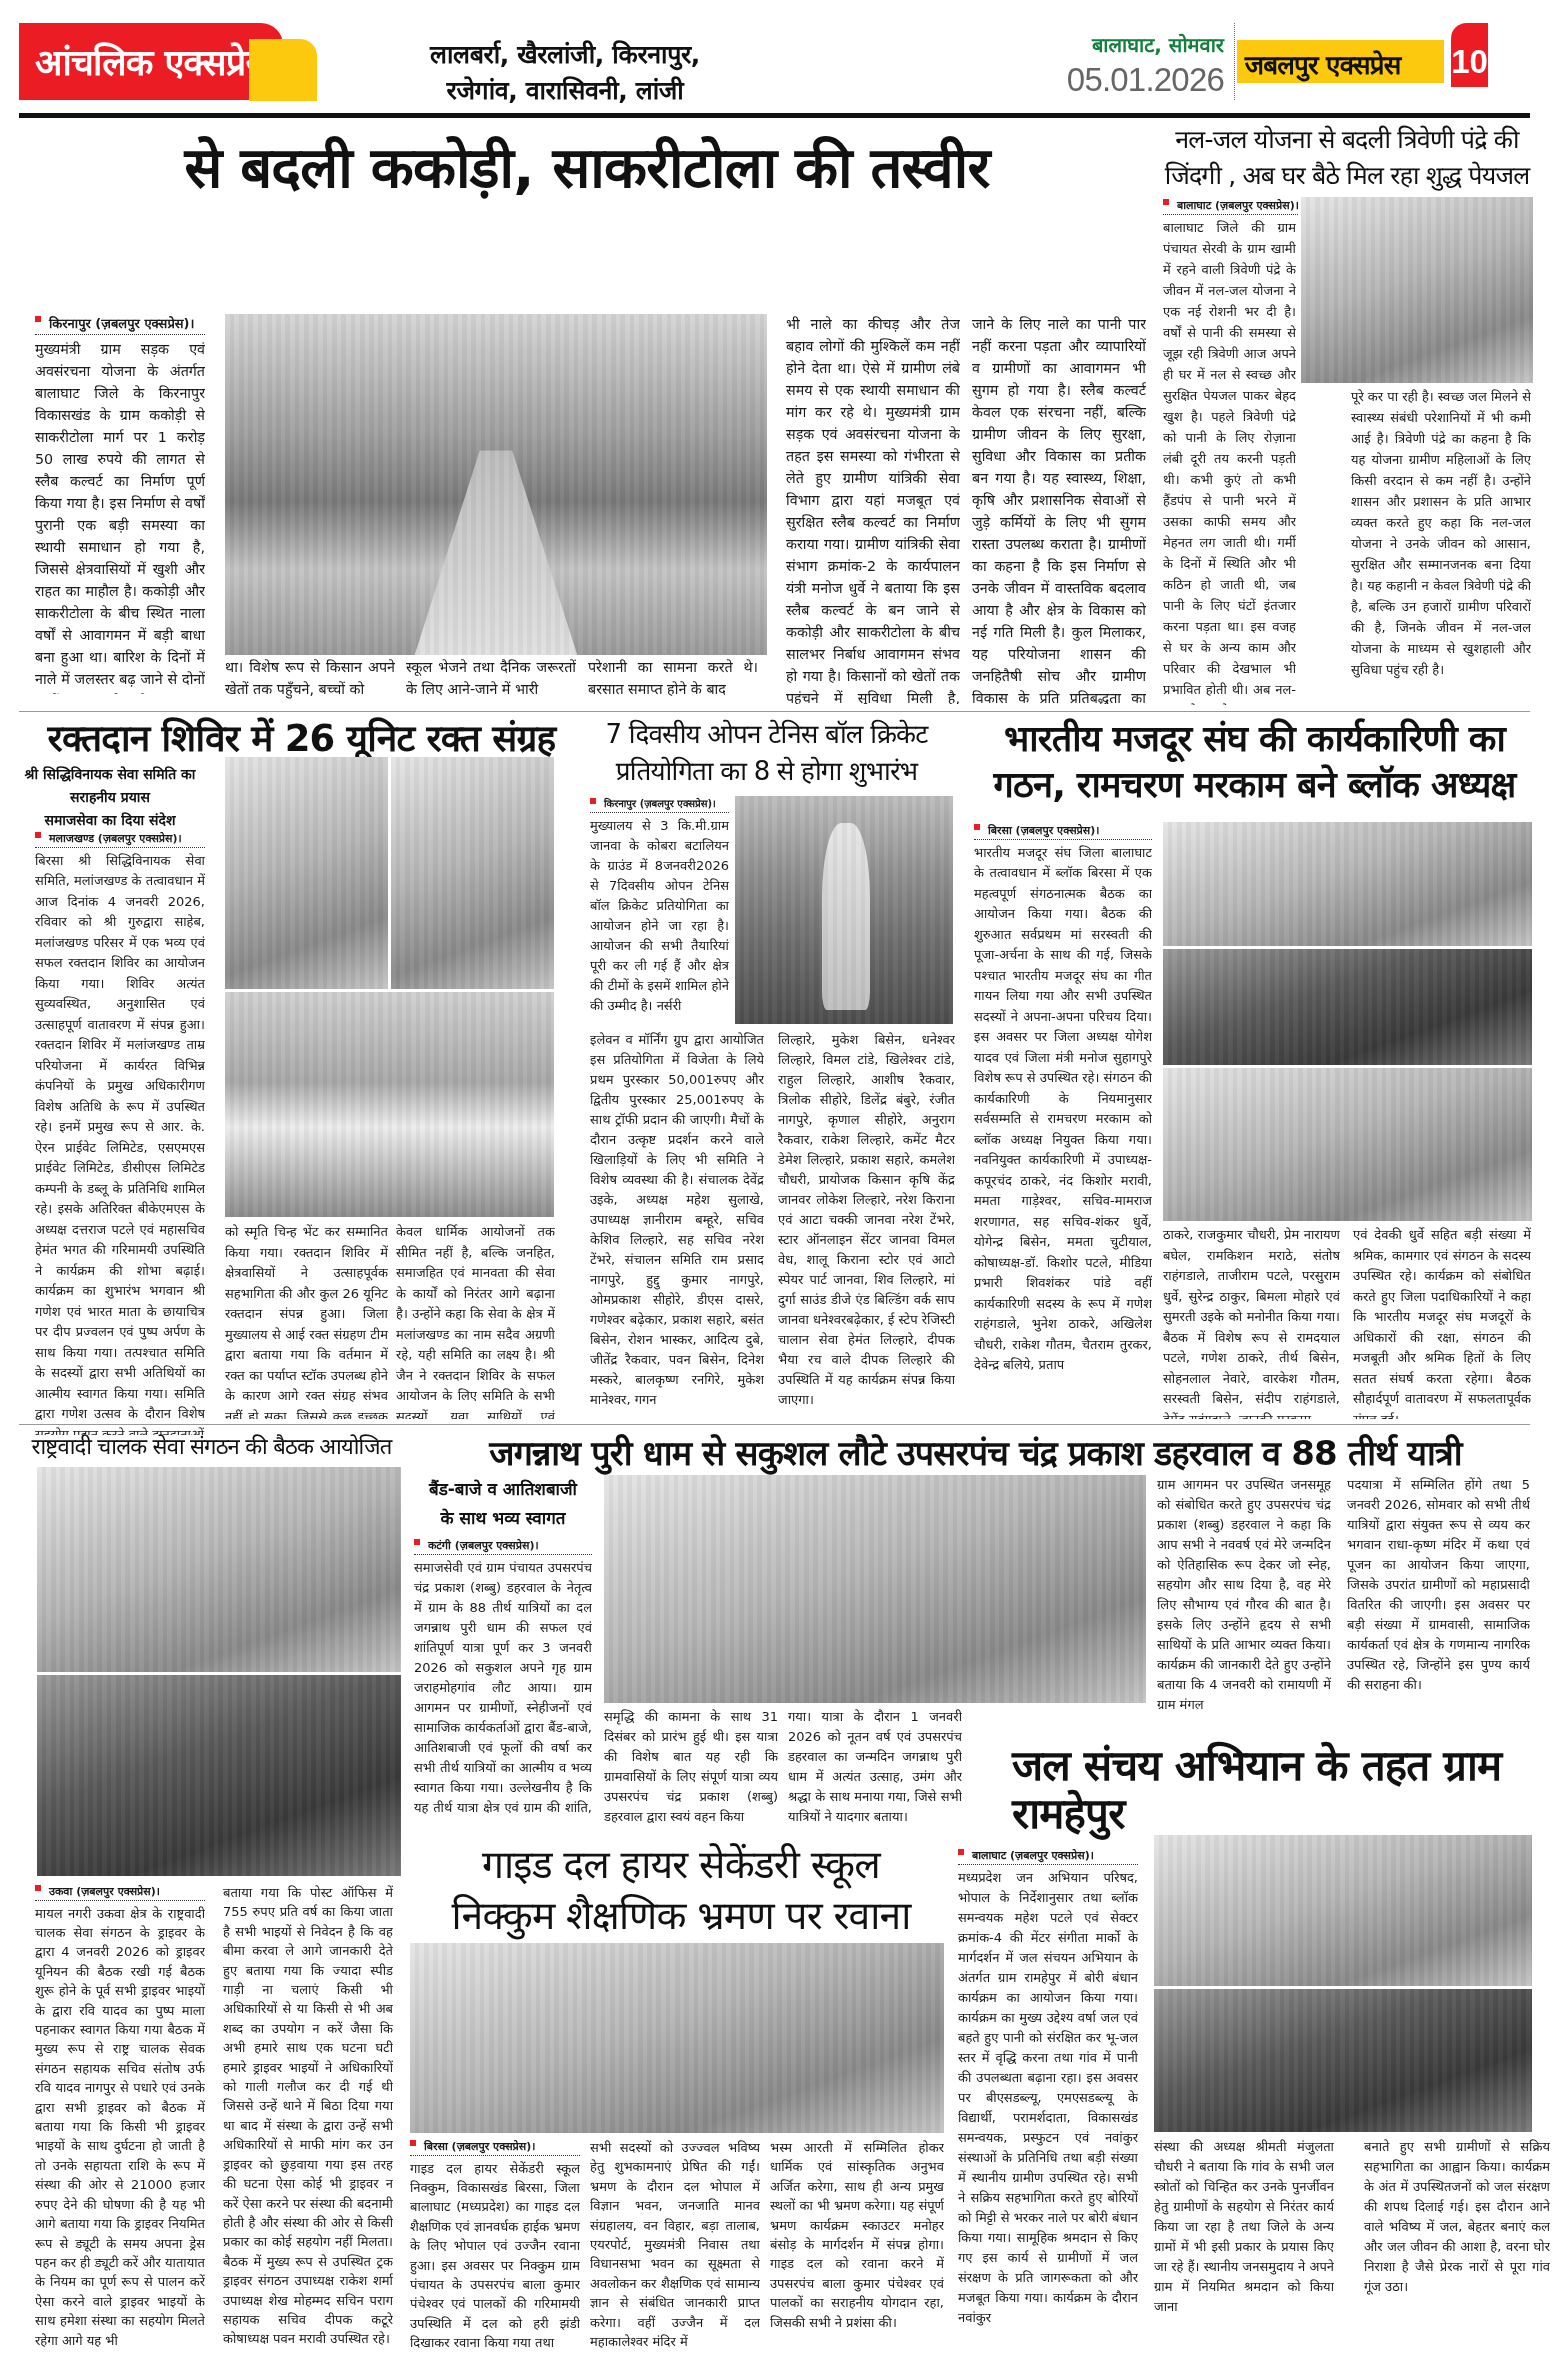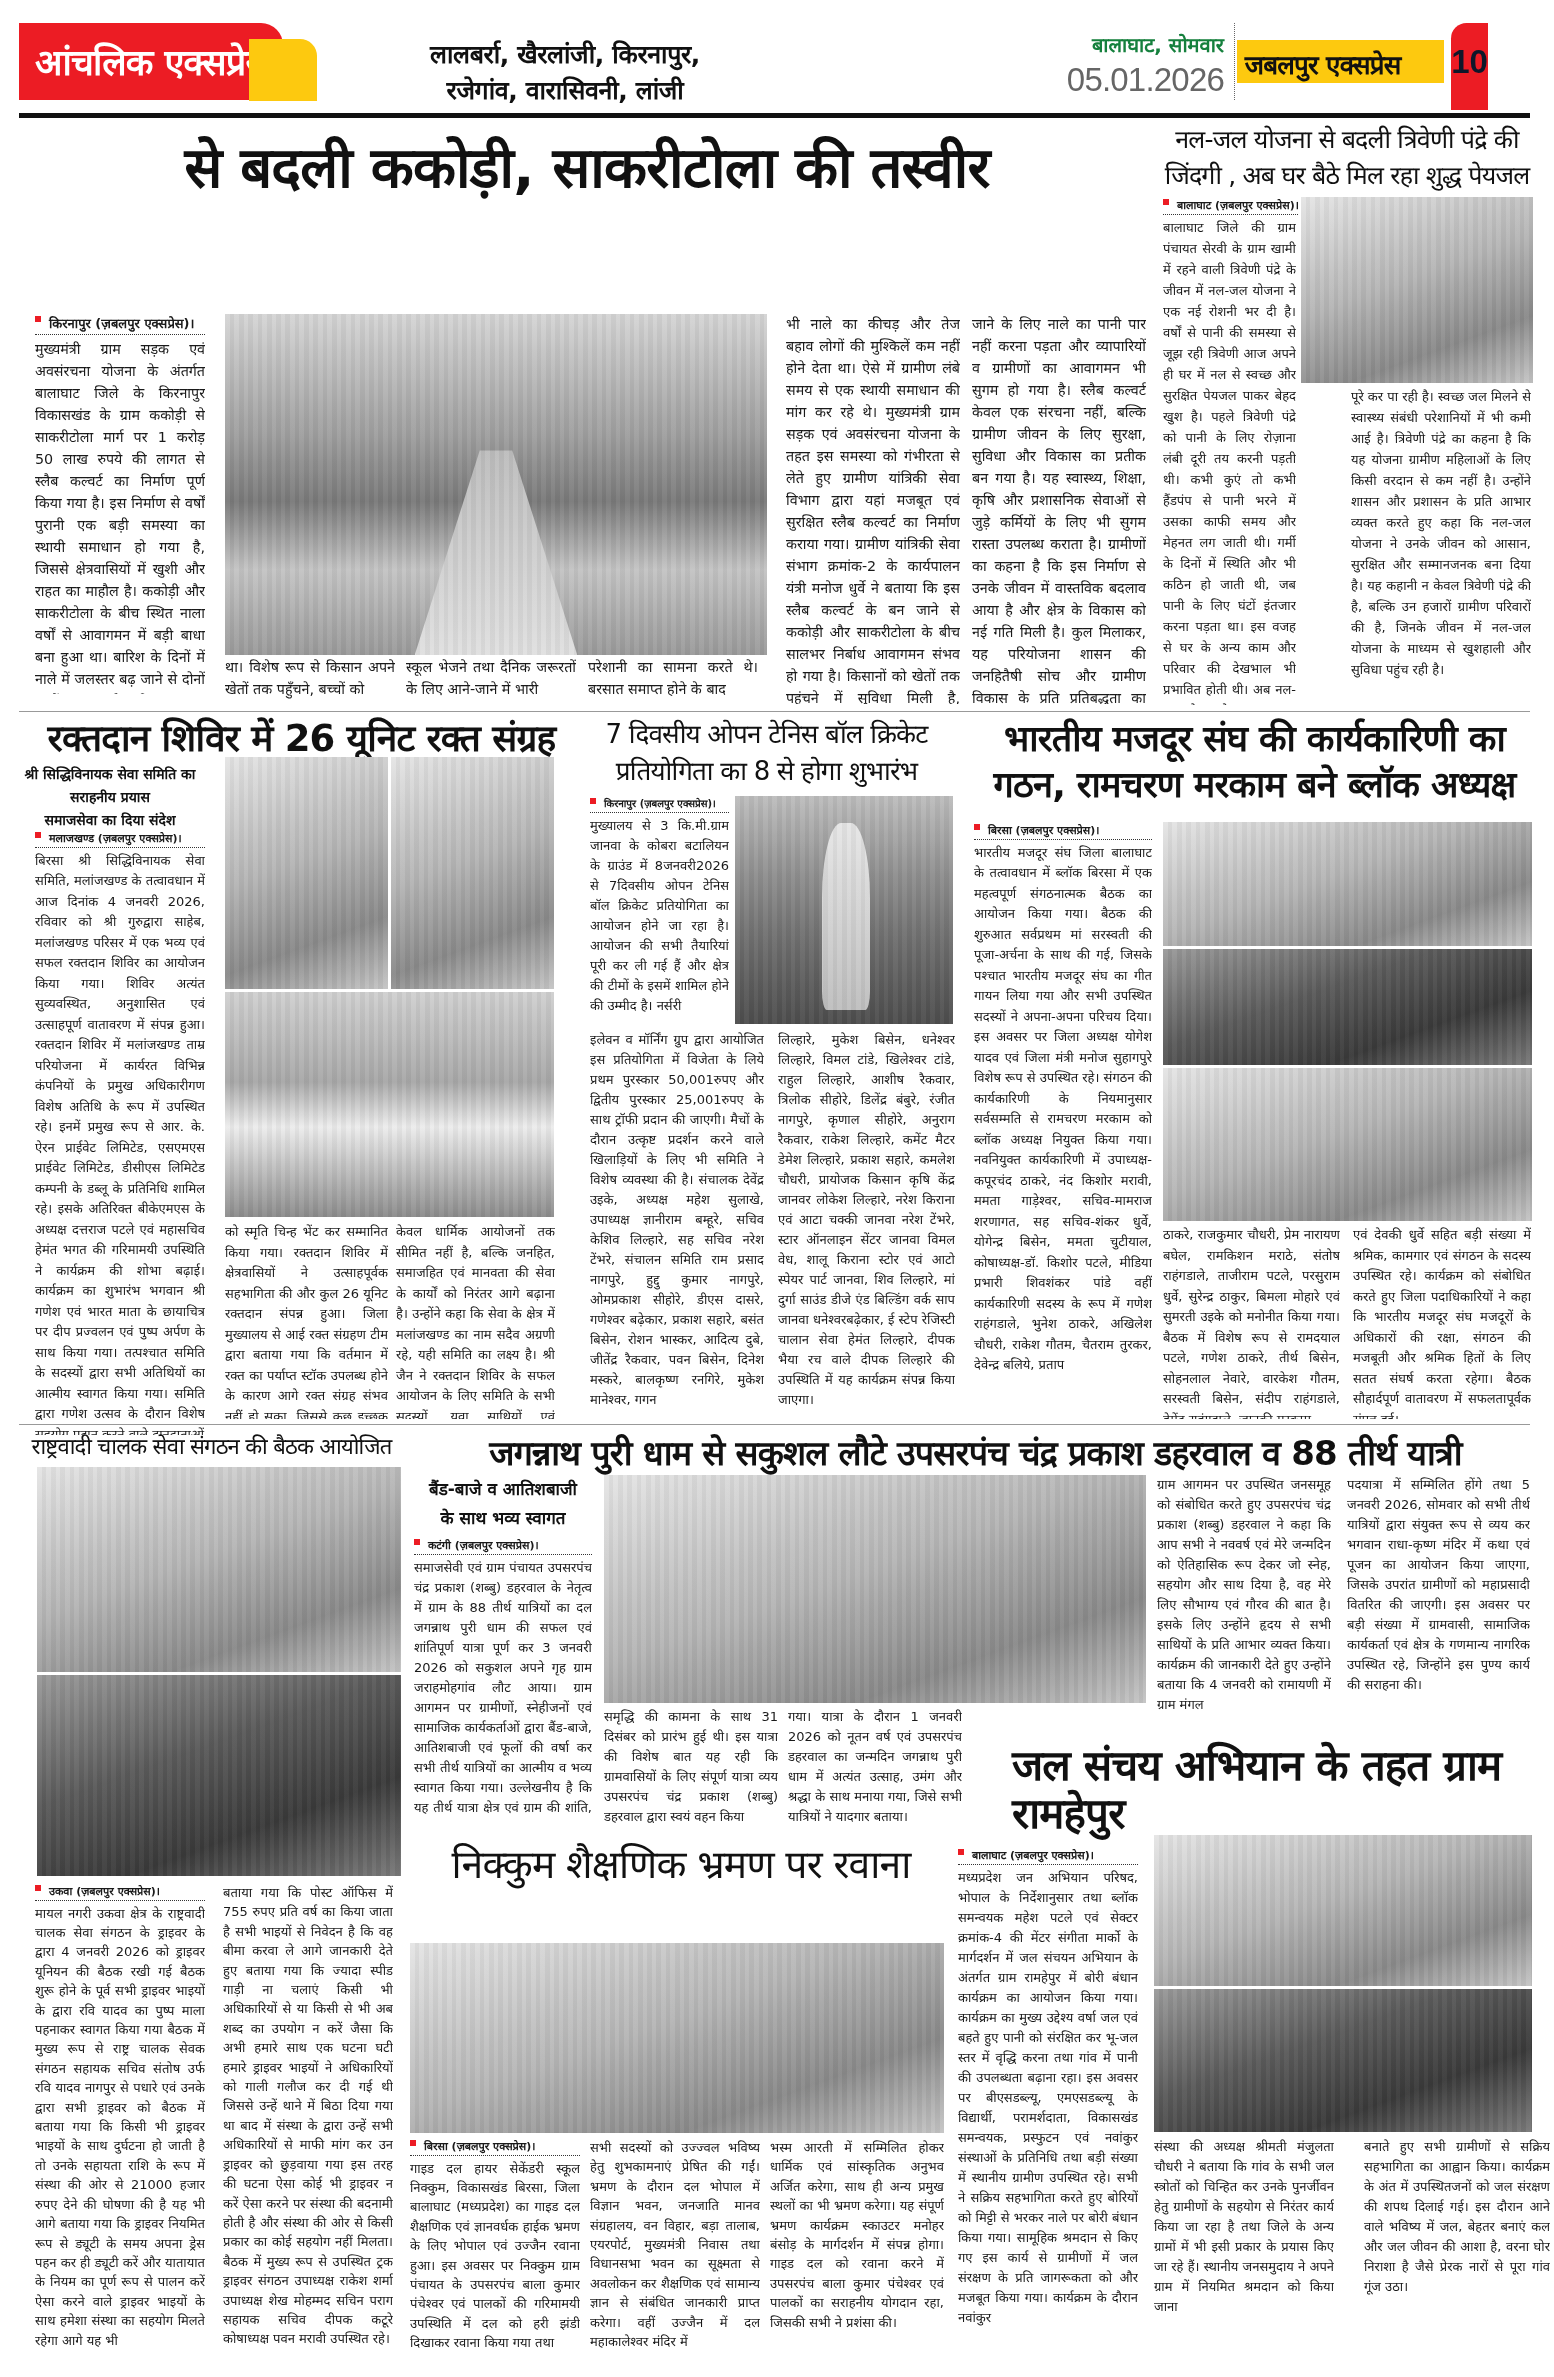--- a/index.html
+++ b/index.html
@@ -11,21 +11,21 @@
   .mast-red { position: absolute; left: 19.4px; top: 23px; width: 264px; height: 77px; background: #ec1c24; border-top-right-radius: 22px; }
   .mast-red span { position: absolute; left: 15.5px; top: 14px; font-size: 36px; font-weight: bold; color: #fff; letter-spacing: -0.8px; }
   .mast-yellow { position: absolute; left: 249px; top: 39px; width: 68px; height: 62px; background: #fdc90f; border-top-right-radius: 17px; }
   .mast-towns { position: absolute; left: 348px; top: 37px; width: 434px; text-align: center; font-size: 25px; font-weight: bold; line-height: 36px; color: #111; letter-spacing: -0.4px; }
   .mast-dateline { position: absolute; left: 999px; top: 31px; width: 225px; text-align: right; }
   .mast-dateline .place { font-size: 20px; font-weight: bold; color: #15803d; }
   .mast-dateline .date { font-size: 33px; color: #666; font-family: "Liberation Sans", sans-serif; letter-spacing: -0.8px; margin-top: 3.1px; }
   .mast-divider { position: absolute; left: 1014px; top: 23px; width: 0; height: 77px; border-left: 1.5px dotted #666; }
   .brand-band { position: absolute; left: 1017px; top: 40px; width: 147px; height: 43px; background: #fdc90f; }
   .brand-band span { position: absolute; left: 7.7px; top: 6.2px; font-size: 26px; font-weight: bold; color: #111; white-space: nowrap; letter-spacing: -0.8px; }
-  .page-no { position: absolute; left: 1451px; top: 23px; width: 37px; height: 87px; background: #ec1c24; border-top-left-radius: 15.5px; color: #0f172a; font-size: 33px; font-weight: bold; text-align: center; line-height: 77px; font-family: "Liberation Sans", sans-serif; }
+  .page-no { position: absolute; left: 1451px; top: 23px; width: 37px; height: 64px; background: #ec1c24; border-top-left-radius: 15.5px; color: #ffffff; font-size: 33px; font-weight: bold; text-align: center; line-height: 77px; font-family: "Liberation Sans", sans-serif; }
   .rule-top { position: absolute; left: 19.4px; top: 113px; width: 1511px; height: 4.6px; background: #111; }
 
   
   .abs { position: absolute; }
   .hl { font-weight: bold; color: #111; line-height: 1.18; letter-spacing: -0.8px; }
   .hl-xl { font-size: 54px; }
   .deck { font-size: 18.6px; font-weight: bold; line-height: 1.5; text-align: center; color: #111; }
   .dateline { font-size: 13px; font-weight: bold; border-bottom: 1.5px dotted #333; padding-bottom: 1.5px; margin-bottom: 3.1px; white-space: nowrap; overflow: hidden; }
   .dateline .sq { display: inline-block; width: 6.2px; height: 6.2px; background: #ec1c24; margin-right: 7.7px; vertical-align: top; margin-top: 1.5px; }
   .body { font-size: 14.3px; line-height: 22px; text-align: justify; color: #1a1a1a; overflow: hidden; }
@@ -153,20 +153,21 @@
   <div class="dateline" style="font-size:11px;"><span class="sq"></span><span>कटंगी (ज़बलपुर एक्सप्रेस)।</span></div>
   <div class="body" style="height:263px; font-size:13px; line-height:20px;">समाजसेवी एवं ग्राम पंचायत उपसरपंच चंद्र प्रकाश (शब्बु) डहरवाल के नेतृत्व में ग्राम के 88 तीर्थ यात्रियों का दल जगन्नाथ पुरी धाम की सफल एवं शांतिपूर्ण यात्रा पूर्ण कर 3 जनवरी 2026 को सकुशल अपने गृह ग्राम जराहमोहगांव लौट आया। ग्राम आगमन पर ग्रामीणों, स्नेहीजनों एवं सामाजिक कार्यकर्ताओं द्वारा बैंड-बाजे, आतिशबाजी एवं फूलों की वर्षा कर सभी तीर्थ यात्रियों का आत्मीय व भव्य स्वागत किया गया। उल्लेखनीय है कि यह तीर्थ यात्रा क्षेत्र एवं ग्राम की शांति, सुरक्षा व</div>
 </div>
 <div class="photo ph-light" style="left:604px; top:1475px; width:542px; height:228px;"></div>
 <div class="abs body" style="left:604px; top:1707px; width:174px; height:124px; font-size:13px; line-height:20px;">समृद्धि की कामना के साथ 31 दिसंबर को प्रारंभ हुई थी। इस यात्रा की विशेष बात यह रही कि ग्रामवासियों के लिए संपूर्ण यात्रा व्यय उपसरपंच चंद्र प्रकाश (शब्बु) डहरवाल द्वारा स्वयं वहन किया</div>
 <div class="abs body" style="left:788px; top:1707px; width:174px; height:124px; font-size:13px; line-height:20px;">गया। यात्रा के दौरान 1 जनवरी 2026 को नूतन वर्ष एवं उपसरपंच डहरवाल का जन्मदिन जगन्नाथ पुरी धाम में अत्यंत उत्साह, उमंग और श्रद्धा के साथ मनाया गया, जिसे सभी यात्रियों ने यादगार बताया।</div>
 <div class="abs body" style="left:1157px; top:1475px; width:174px; height:252px; font-size:13px; line-height:20px;">ग्राम आगमन पर उपस्थित जनसमूह को संबोधित करते हुए उपसरपंच चंद्र प्रकाश (शब्बु) डहरवाल ने कहा कि आप सभी ने नववर्ष एवं मेरे जन्मदिन को ऐतिहासिक रूप देकर जो स्नेह, सहयोग और साथ दिया है, वह मेरे लिए सौभाग्य एवं गौरव की बात है। इसके लिए उन्होंने हृदय से सभी साथियों के प्रति आभार व्यक्त किया। कार्यक्रम की जानकारी देते हुए उन्होंने बताया कि 4 जनवरी को रामायणी में ग्राम मंगल</div>
 <div class="abs body" style="left:1347px; top:1475px; width:183px; height:252px; font-size:13px; line-height:20px;">पदयात्रा में सम्मिलित होंगे तथा 5 जनवरी 2026, सोमवार को सभी तीर्थ यात्रियों द्वारा संयुक्त रूप से व्यय कर भगवान राधा-कृष्ण मंदिर में कथा एवं पूजन का आयोजन किया जाएगा, जिसके उपरांत ग्रामीणों को महाप्रसादी वितरित की जाएगी। इस अवसर पर बड़ी संख्या में ग्रामवासी, सामाजिक कार्यकर्ता एवं क्षेत्र के गणमान्य नागरिक उपस्थित रहे, जिन्होंने इस पुण्य कार्य की सराहना की।</div>
 
 <div class="abs hl" style="left:414px; top:1839px; width:534px; text-align:center; font-size:39px; line-height:51px; font-weight:normal;">
+  <div>गाइड दल हायर सेकेंडरी स्कूल</div>
   <div>निक्कुम शैक्षणिक भ्रमण पर रवाना</div>
 </div>
 <div class="photo ph-light" style="left:410px; top:1943px; width:534px; height:190px;"></div>
 <div class="abs" style="left:410px; top:2138px; width:170px;">
   <div class="dateline" style="font-size:11px;"><span class="sq"></span><span>बिरसा (ज़बलपुर एक्सप्रेस)।</span></div>
   <div class="body" style="height:215px; font-size:13px; line-height:19.4px;">गाइड दल हायर सेकेंडरी स्कूल निक्कुम, विकासखंड बिरसा, जिला बालाघाट (मध्यप्रदेश) का गाइड दल शैक्षणिक एवं ज्ञानवर्धक हाईक भ्रमण के लिए भोपाल एवं उज्जैन रवाना हुआ। इस अवसर पर निक्कुम ग्राम पंचायत के उपसरपंच बाला कुमार पंचेश्वर एवं पालकों की गरिमामयी उपस्थिति में दल को हरी झंडी दिखाकर रवाना किया गया तथा</div>
 </div>
 <div class="abs body" style="left:590px; top:2138px; width:170px; height:232px; font-size:13px; line-height:19.4px;">सभी सदस्यों को उज्ज्वल भविष्य हेतु शुभकामनाएं प्रेषित की गईं। भ्रमण के दौरान दल भोपाल में विज्ञान भवन, जनजाति मानव संग्रहालय, वन विहार, बड़ा तालाब, एयरपोर्ट, मुख्यमंत्री निवास तथा विधानसभा भवन का सूक्ष्मता से अवलोकन कर शैक्षणिक एवं सामान्य ज्ञान से संबंधित जानकारी प्राप्त करेगा। वहीं उज्जैन में दल महाकालेश्वर मंदिर में</div>
 <div class="abs body" style="left:770px; top:2138px; width:174px; height:232px; font-size:13px; line-height:19.4px;">भस्म आरती में सम्मिलित होकर धार्मिक एवं सांस्कृतिक अनुभव अर्जित करेगा, साथ ही अन्य प्रमुख स्थलों का भी भ्रमण करेगा। यह संपूर्ण भ्रमण कार्यक्रम स्काउटर मनोहर बंसोड़ के मार्गदर्शन में संपन्न होगा। गाइड दल को रवाना करने में उपसरपंच बाला कुमार पंचेश्वर एवं पालकों का सराहनीय योगदान रहा, जिसकी सभी ने प्रशंसा की।</div>
 

